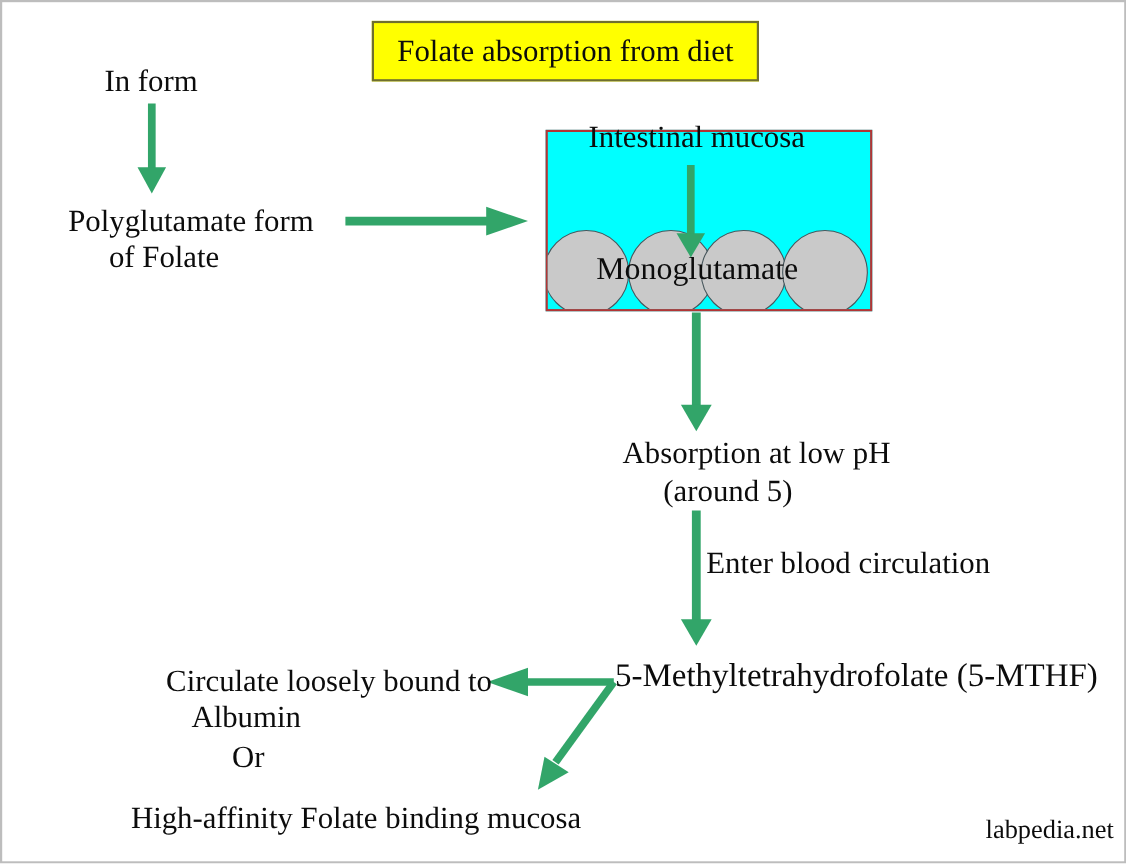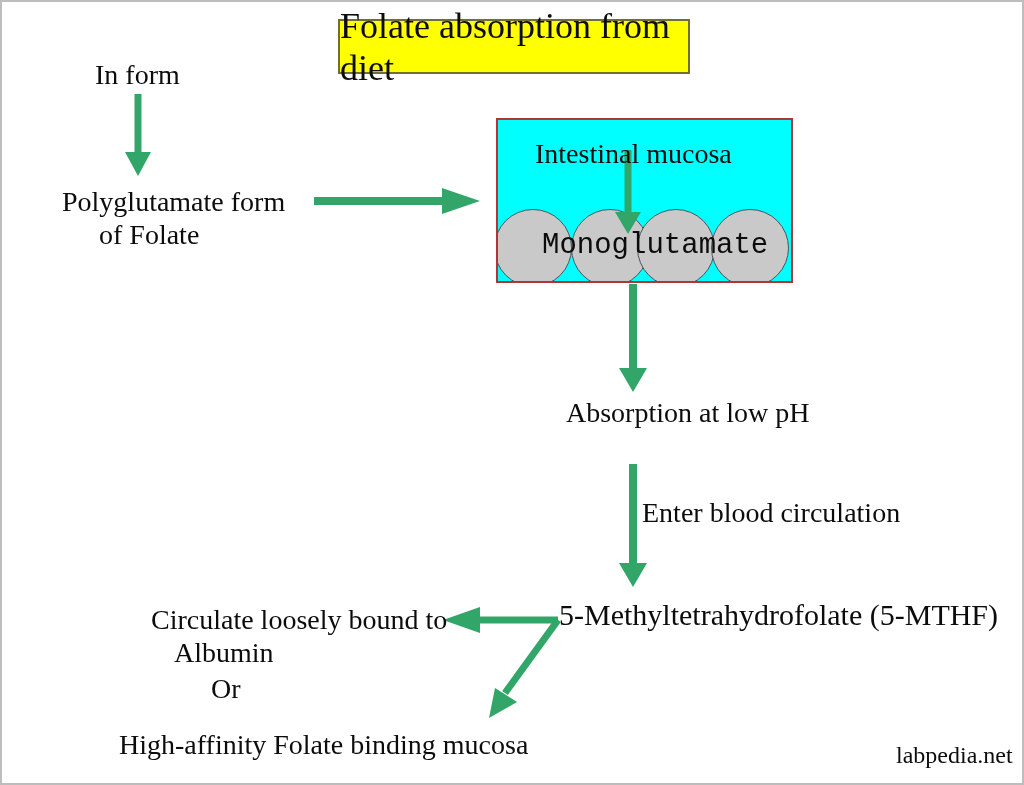--- a/index.html
+++ b/index.html
@@ -20,21 +20,21 @@
     line-height:1.15;
     z-index:6;
   }
   .title-box{
     position:absolute;
     left:336px;top:17px;width:352px;height:55px;
     background:#ffff00;
     border:2px solid #6f6f2f;
     box-sizing:border-box;
     display:flex;align-items:center;justify-content:center;
-    font-size:36px;
+    font-size:28px;
     z-index:6;
   }
   .mucosa-box{
     position:absolute;
     left:494px;top:116px;width:297px;height:165px;
     background:#00ffff;
     border:2px solid #b23535;
     box-sizing:border-box;
     overflow:hidden;
     z-index:2;
@@ -68,24 +68,25 @@
   <div class="txt" style="left:93px;top:57px;">In form</div>
   <div class="txt" style="left:97px;top:217px;">of Folate</div>
   <div class="txt" style="left:60px;top:184px;">Polyglutamate form</div>
 
   <div class="mucosa-box">
     <div class="circle" style="left:-4px;top:89px;"></div>
     <div class="circle" style="left:73px;top:89px;"></div>
     <div class="circle" style="left:139px;top:89px;"></div>
     <div class="circle" style="left:213px;top:89px;"></div>
   </div>
-  <div class="txt" style="left:533px;top:136px;text-align:center;">Intestinal mucosa</div>
-  <div class="txt mono" style="left:540px;top:227px;font-family:Liberation Mono, monospace;">Monoglutamate</div>
+  <div class="txt" style="left:533px;top:108px;text-align:center;">Intestinal mucosa</div>
+  <div class="txt mono" style="left:540px;top:227px;">Monoglutamate</div>
 
   <div class="txt" style="left:564px;top:395px;">Absorption at low pH</div>
+  <div class="txt" style="left:601px;top:429px;">(around 5)</div>
   <div class="txt" style="left:640px;top:495px;">Enter blood circulation</div>
   <div class="txt mthf" style="left:557px;top:596px;">5-Methyltetrahydrofolate (5-MTHF)</div>
 
   <div class="txt" style="left:117px;top:602px;margin-left:32px;">Circulate loosely bound to</div>
   <div class="txt" style="left:172px;top:635px;">Albumin</div>
   <div class="txt" style="left:209px;top:671px;">Or</div>
   <div class="txt" style="left:117px;top:727px;">High-affinity Folate binding mucosa</div>
 
   <div class="txt watermark" style="left:894px;top:740px;">labpedia.net</div>
 

